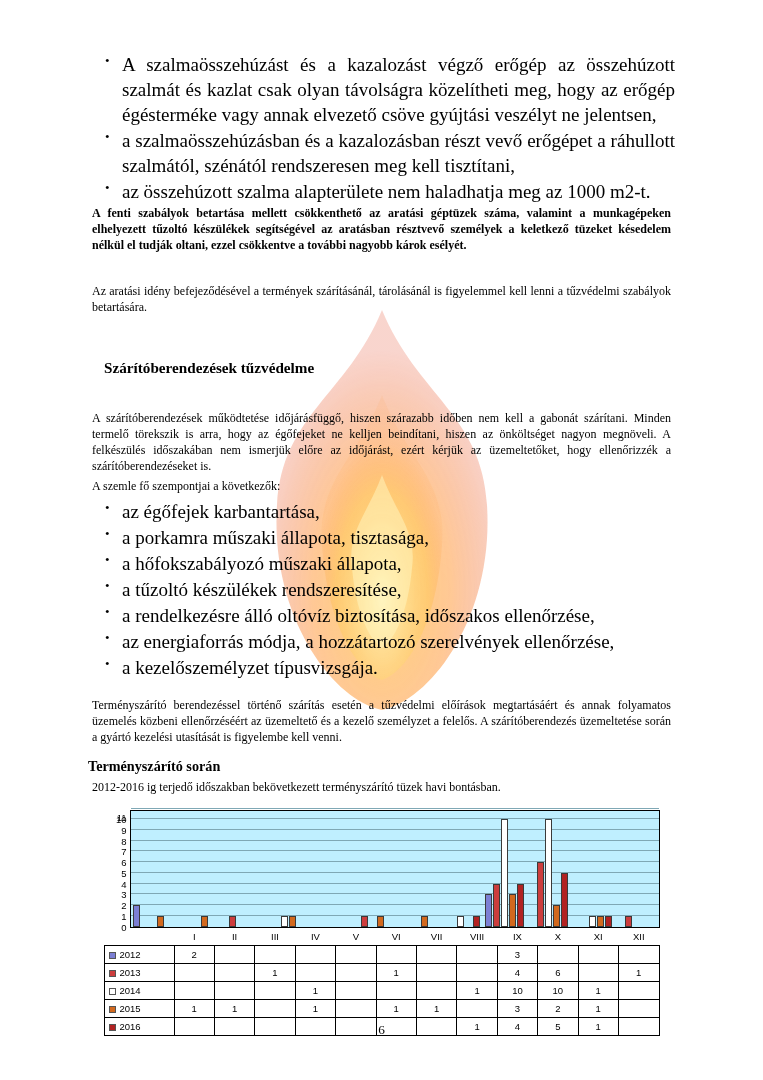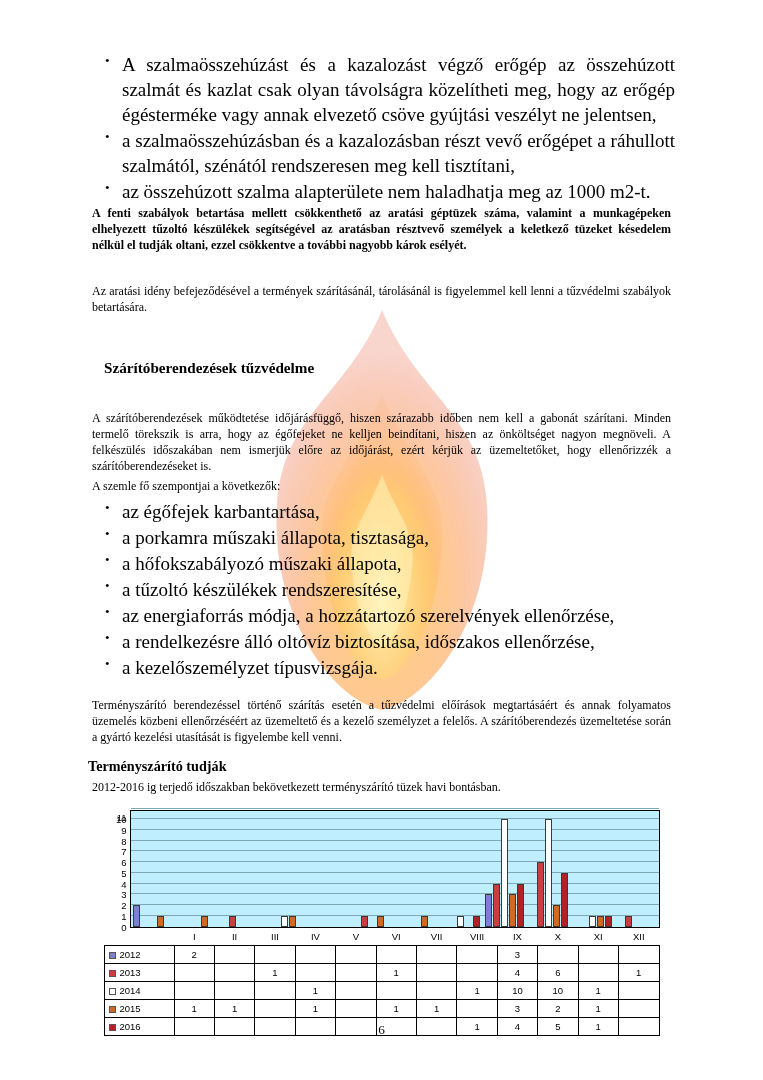--- a/index.html
+++ b/index.html
@@ -227,32 +227,32 @@
   <div class="spacer-md"></div>
 
   <p class="body">A szárítóberendezések működtetése időjárásfüggő, hiszen szárazabb időben nem kell a gabonát szárítani. Minden termelő törekszik is arra, hogy az égőfejeket ne kelljen beindítani, hiszen az önköltséget nagyon megnöveli. A felkészülés időszakában nem ismerjük előre az időjárást, ezért kérjük az üzemeltetőket, hogy ellenőrizzék a szárítóberendezéseket is.</p>
   <p class="body">A szemle fő szempontjai a következők:</p>
 
   <ul class="bullets">
     <li>az égőfejek karbantartása,</li>
     <li>a porkamra műszaki állapota, tisztasága,</li>
     <li>a hőfokszabályozó műszaki állapota,</li>
     <li>a tűzoltó készülékek rendszeresítése,</li>
+    <li>a rendelkezésre álló oltóvíz biztosítása, időszakos ellenőrzése,</li>
     <li>az energiaforrás módja, a hozzátartozó szerelvények ellenőrzése,</li>
-    <li>a rendelkezésre álló oltóvíz biztosítása, időszakos ellenőrzése,</li>
     <li>a kezelőszemélyzet típusvizsgája.</li>
   </ul>
 
   <div class="spacer-md"></div>
 
   <p class="body">Terményszárító berendezéssel történő szárítás esetén a tűzvédelmi előírások megtartásáért és annak folyamatos üzemelés közbeni ellenőrzéséért az üzemeltető és a kezelő személyzet a felelős. A szárítóberendezés üzemeltetése során a gyártó kezelési utasítását is figyelembe kell venni.</p>
 
   <div class="spacer-sm"></div>
 
-  <h3 class="section-sm">Terményszárító tudják</h3>
+  <h3 class="section-sm">Terményszárító során</h3>
   <p class="body">2012-2016 ig terjedő időszakban bekövetkezett terményszárító tüzek havi bontásban.</p>
 
   <div class="chart-wrap">
     <div class="plot-row">
       <div class="y-axis" style="position: relative; height: 118px;">
           <div class="ytick" style="top: 118px;">0</div>
           <div class="ytick" style="top: 107.273px;">1</div>
           <div class="ytick" style="top: 96.5455px;">2</div>
           <div class="ytick" style="top: 85.8182px;">3</div>
           <div class="ytick" style="top: 75.0909px;">4</div>

